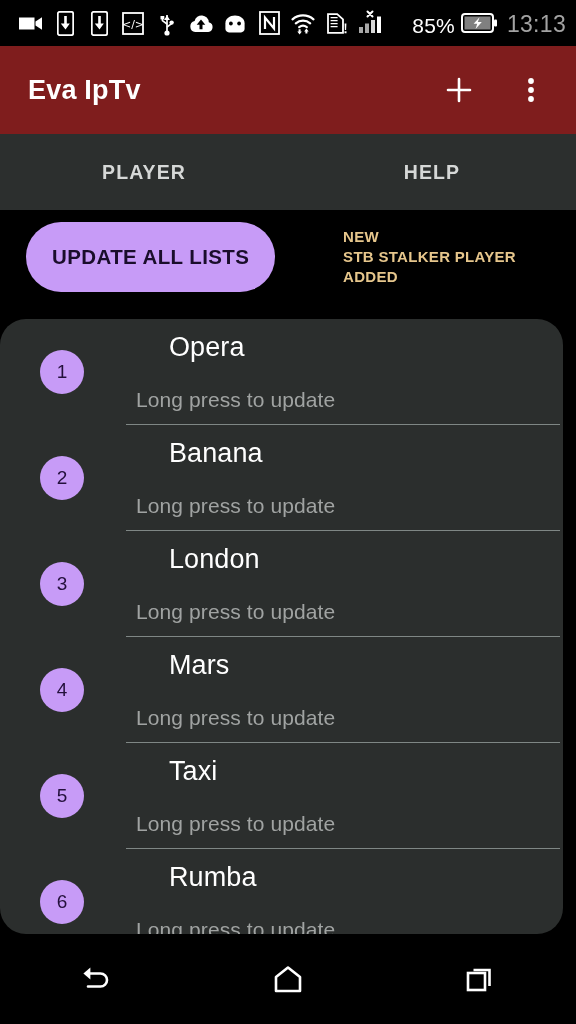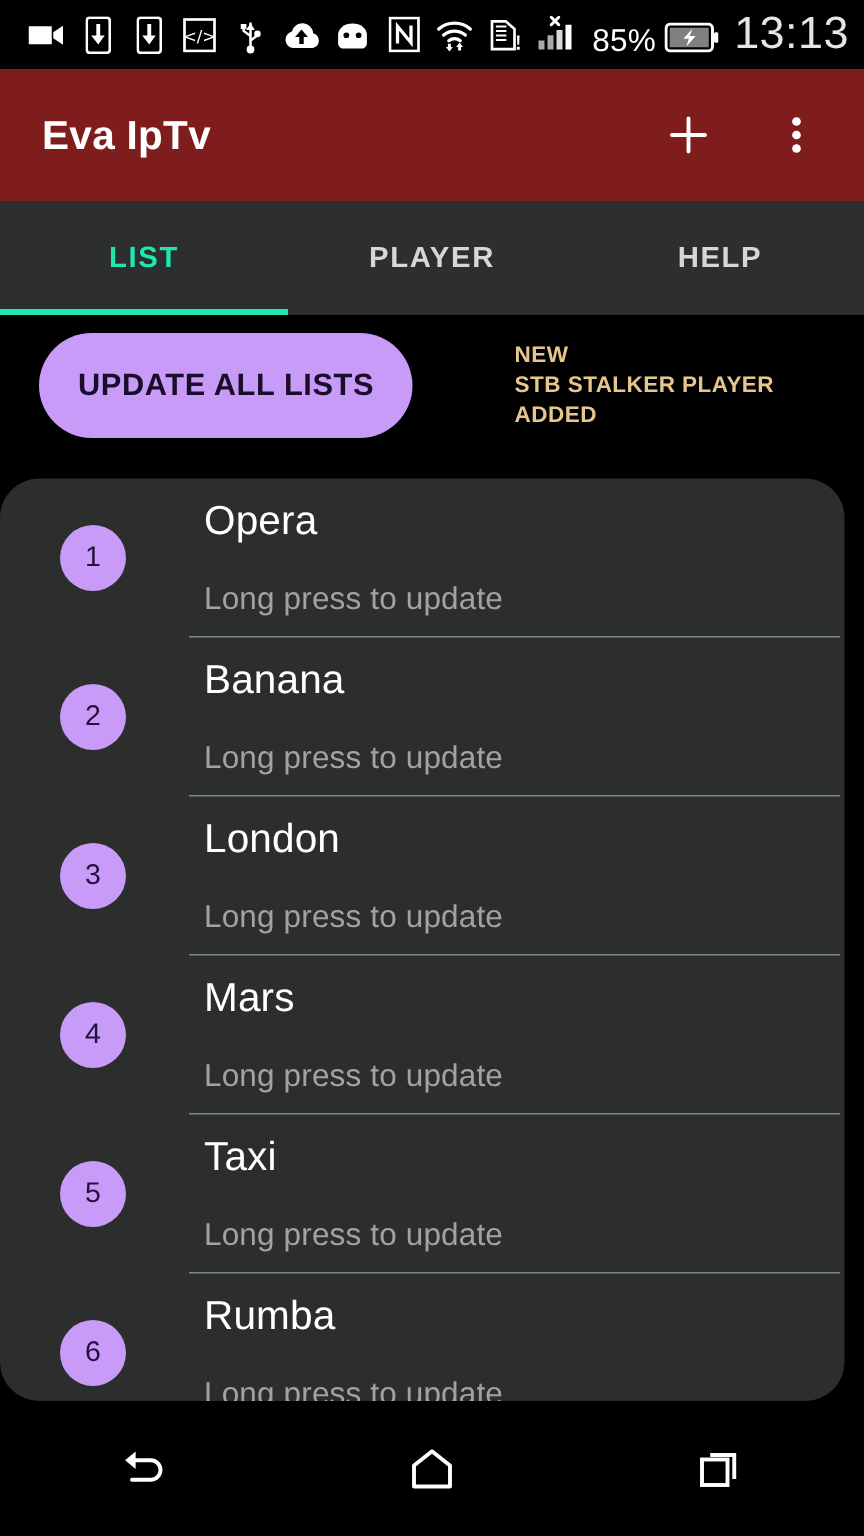--- a/index.html
+++ b/index.html
@@ -14,21 +14,21 @@
   
   #status-bar {
     height:46px; background:#000;
     display:flex; align-items:center;
     padding:0 10px 0 14px; gap:0px;
   }
   .sb-icon { display:flex; align-items:center; justify-content:center; width:34px; height:30px; color:#fff; flex:0 0 auto; }
   .sb-icon svg { display:block; }
   #sb-right { margin-left:auto; display:flex; align-items:flex-end; gap:0px; }
   #battery-pct { color:#fff; font-size:21px; letter-spacing:.2px; padding:0 4px 0 2px; }
-  #clock { color:#e5e5e5; font-size:30px; letter-spacing:.3px; padding-left:8px; }
+  #clock { color:#a3a3a3; font-size:23px; letter-spacing:.3px; padding-left:8px; }
 
   
   #app-bar {
     height:88px; background:#7f1d1d;
     display:flex; align-items:center; padding:0 22px 0 28px;
   }
   #app-title { color:#fff; font-size:27px; font-weight:bold; letter-spacing:.2px; }
   #app-bar-actions { margin-left:auto; display:flex; align-items:center; gap:26px; }
   .appbar-btn { width:46px; height:46px; display:flex; align-items:center; justify-content:center; cursor:pointer; }
 
@@ -81,21 +81,21 @@
     cursor:pointer;
   }
   .item-badge {
     position:absolute; left:40px; top:50%; transform:translateY(-50%);
     width:44px; height:44px; border-radius:50%;
     background:#c79bf7; color:#24103c;
     display:flex; align-items:center; justify-content:center;
     font-size:19px; font-weight:normal;
   }
   .item-text { margin-left:136px; padding-right:14px; }
-  .item-title { color:#fff; font-size:27px; line-height:1.12; letter-spacing:.1px; }
+  .item-title { color:#fff; font-size:27px; line-height:1.12; letter-spacing:.1px;margin-left:33px; }
   .item-sub { color:#a0a3a2; font-size:21px; margin-top:25px; letter-spacing:.1px; }
   .item-divider {
     position:absolute; left:126px; right:3px; bottom:0;
     height:1px; background:#7f8785;
   }
 
   
   #nav-bar {
     position:absolute; left:0; bottom:0; width:576px; height:90px;
     background:#000; display:flex; align-items:center;
@@ -224,23 +224,20 @@
         <svg width="8" height="30" viewBox="0 0 8 30">
             <circle cx="4" cy="6" r="2.9" fill="#fff"></circle>
             <circle cx="4" cy="15" r="2.9" fill="#fff"></circle>
             <circle cx="4" cy="24" r="2.9" fill="#fff"></circle>
           </svg>
       </div>
     </div>
   </div>
 
   <div id="tab-bar">
-    <div class="tab active">
-      <span>LIST</span>
-    </div>
     <div class="tab">
       <span>PLAYER</span>
     </div>
     <div class="tab">
       <span>HELP</span>
     </div>
   </div>
 
   <div id="action-row">
     <button id="update-all-button">UPDATE ALL LISTS</button>

